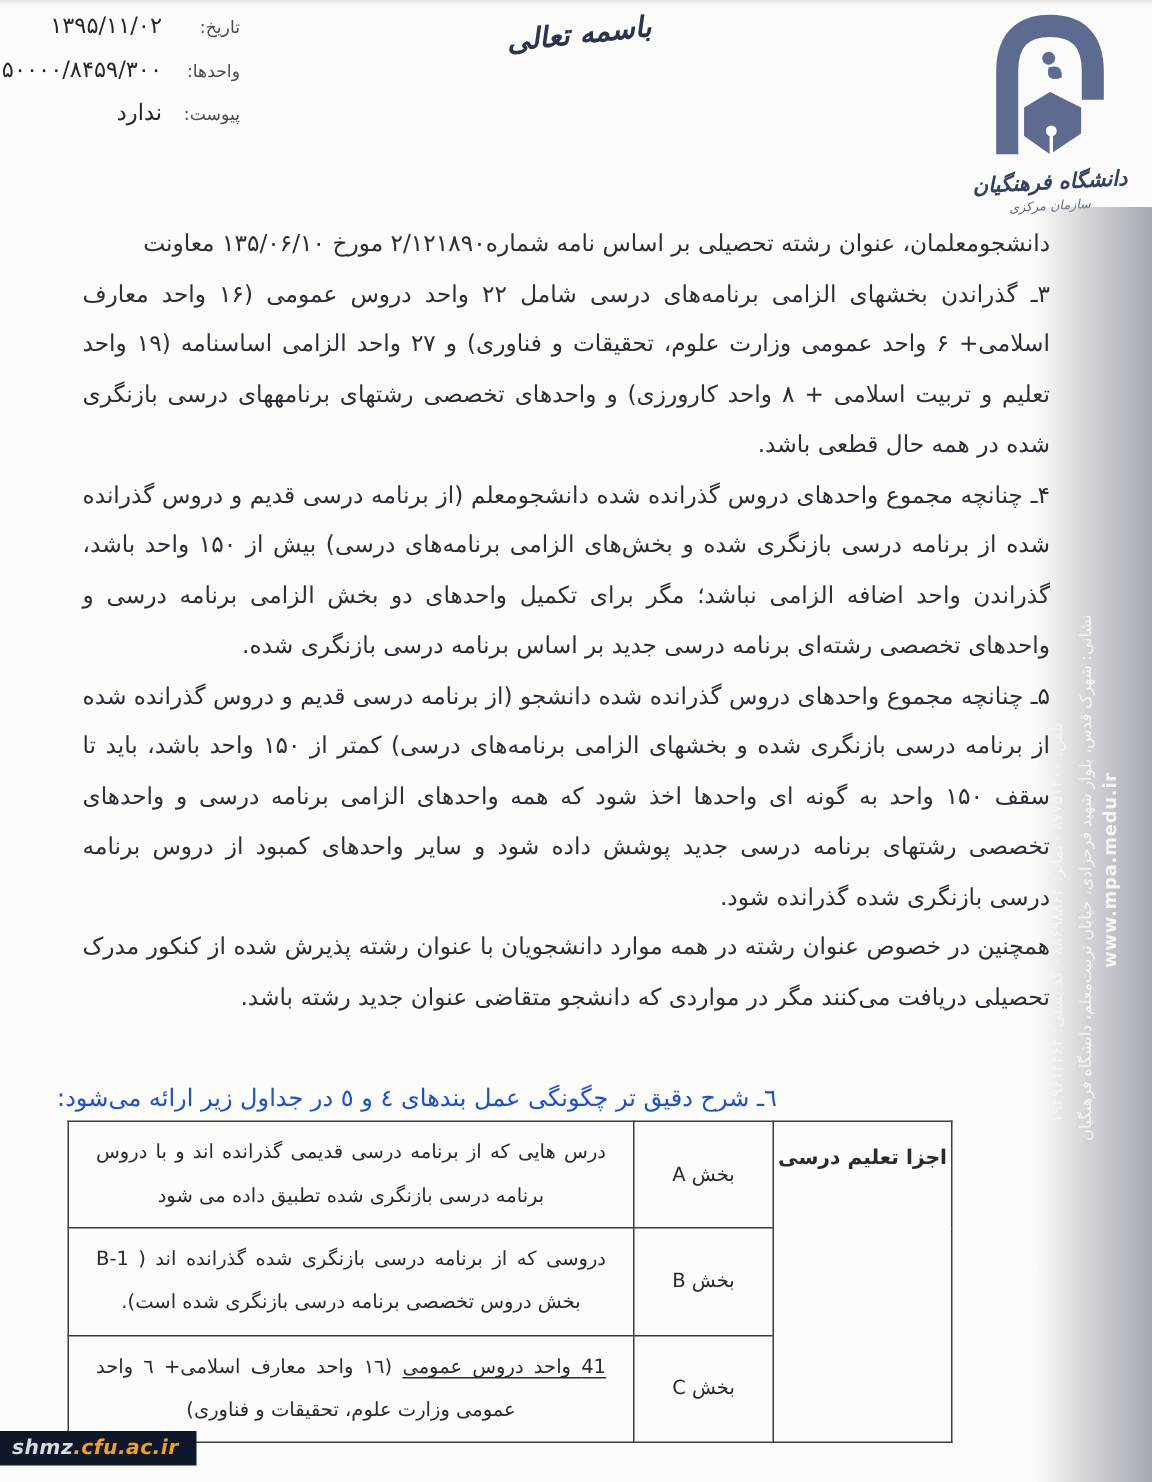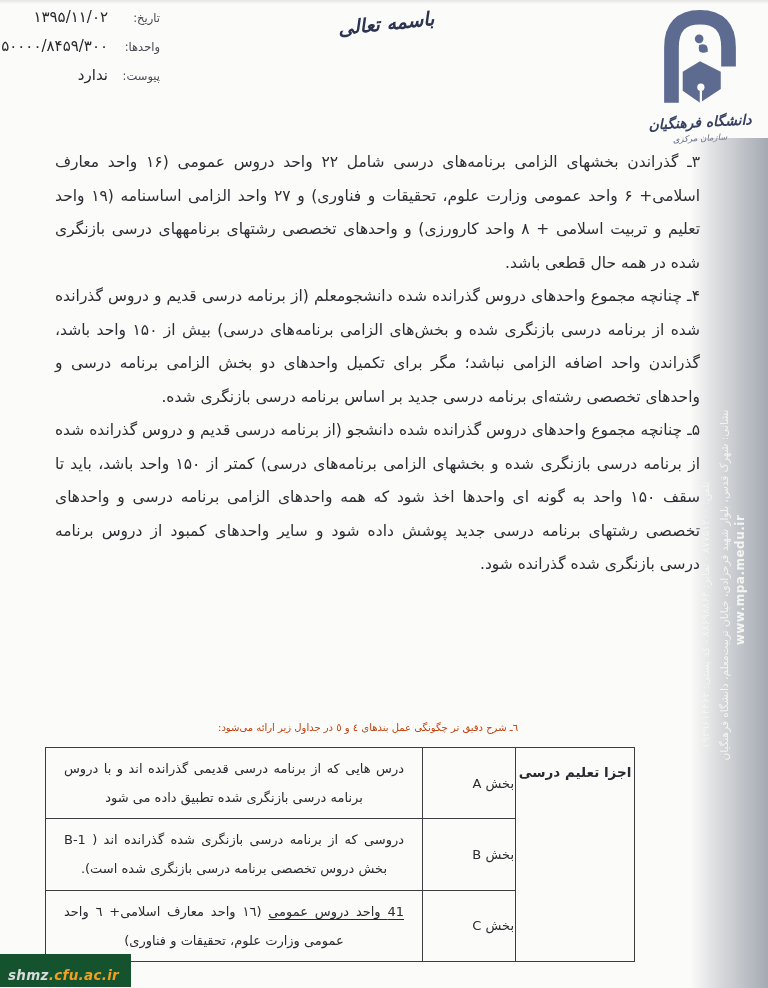--- a/index.html
+++ b/index.html
@@ -45,37 +45,37 @@
     position:absolute;top:146px;left:55px;width:645px;
     direction:rtl;text-align:justify;
     font-size:15.5px;line-height:33.5px;color:#2e2e35;
   }
   .body-text p{margin:0;}
   .p-center{text-align:center;}
   
   .item6{
     position:absolute;top:722px;right:250px;
     direction:rtl;white-space:nowrap;
-    font-size:10px;color:#c2410c;
+    font-size:16px;color:#1d4ed8;
   }
   
   .doc-table{
     position:absolute;top:747px;left:45px;width:590px;height:215px;
     border-collapse:collapse;direction:rtl;table-layout:fixed;
     font-size:13px;color:#2a2a30;
   }
   .doc-table td{border:1.4px solid #3d3d41;}
   .col-header{width:116px;vertical-align:top;text-align:center;font-weight:bold;padding-top:16px;font-size:13.5px;}
-  .col-section{width:90px;text-align:right;font-size:13px;}
+  .col-section{width:90px;text-align:center;font-size:13px;}
   .col-desc{padding:6px 18px;text-align:justify;text-align-last:center;line-height:29px;}
   .u{text-decoration:underline;text-underline-offset:3px;}
   
   .watermark{
     position:absolute;top:954px;left:0;
-    background:#14532d;padding:13px 12px 4px 8px;
+    background:#0f172a;padding:3px 12px 4px 8px;
     font-style:italic;font-weight:bold;font-size:13.5px;letter-spacing:.3px;
   }
   .wm-prefix{color:#d8dadd;}
   .wm-suffix{color:#f2a11f;}
   
   .scan-top{position:absolute;top:0;left:0;width:768px;height:4px;
     background:linear-gradient(to bottom, rgba(160,160,160,.25), rgba(160,160,160,0));}
 </style>
 </head>
 <body>
@@ -113,23 +113,25 @@
     <div class="org-name">دانشگاه فرهنگیان</div>
     <div class="org-sub">سازمان مرکزی</div>
   </div>
 
   <div class="scan-band"></div>
   <div class="vtext addr">نشانی: شهرک قدس، بلوار شهید فرحزادی، خیابان تربیت‌معلم، دانشگاه فرهنگیان</div>
   <div class="vtext phone">تلفن: ۸۷۷۵۱۲۰۰ - نمابر: ۸۸۶۹۸۸۶۴ - کد پستی: ۱۹۳۹۶۱۴۴۶۲</div>
   <div class="vtext site">www.mpa.medu.ir</div>
 
   <div class="body-text">
+    <p>دانشجومعلمان، عنوان رشته تحصیلی بر اساس نامه شماره۲/۱۲۱۸۹۰ مورخ ۱۳۵/۰۶/۱۰ معاونت</p>
     <p>۳ـ گذراندن بخشهای الزامی برنامه‌های درسی شامل ۲۲ واحد دروس عمومی (۱۶ واحد معارف اسلامی+ ۶ واحد عمومی وزارت علوم، تحقیقات و فناوری) و ۲۷ واحد الزامی اساسنامه (۱۹ واحد تعلیم و تربیت اسلامی + ۸ واحد کارورزی) و واحدهای تخصصی رشتهای برنامههای درسی بازنگری شده در همه حال قطعی باشد.</p>
     <p>۴ـ چنانچه مجموع واحدهای دروس گذرانده شده دانشجومعلم (از برنامه درسی قدیم و دروس گذرانده شده از برنامه درسی بازنگری شده و بخش‌های الزامی برنامه‌های درسی) بیش از ۱۵۰ واحد باشد، گذراندن واحد اضافه الزامی نباشد؛ مگر برای تکمیل واحدهای دو بخش الزامی برنامه درسی و واحدهای تخصصی رشته‌ای برنامه درسی جدید بر اساس برنامه درسی بازنگری شده.</p>
     <p>۵ـ چنانچه مجموع واحدهای دروس گذرانده شده دانشجو (از برنامه درسی قدیم و دروس گذرانده شده از برنامه درسی بازنگری شده و بخشهای الزامی برنامه‌های درسی) کمتر از ۱۵۰ واحد باشد، باید تا سقف ۱۵۰ واحد به گونه ای واحدها اخذ شود که همه واحدهای الزامی برنامه درسی و واحدهای تخصصی رشتهای برنامه درسی جدید پوشش داده شود و سایر واحدهای کمبود از دروس برنامه درسی بازنگری شده گذرانده شود.</p>
+    <p>همچنین در خصوص عنوان رشته در همه موارد دانشجویان با عنوان رشته پذیرش شده از کنکور مدرک تحصیلی دریافت می‌کنند مگر در مواردی که دانشجو متقاضی عنوان جدید رشته باشد.</p>
   </div>
 
   <div class="item6">٦ـ شرح دقیق تر چگونگی عمل بندهای ٤ و ٥ در جداول زیر ارائه می‌شود:</div>
 
   <table class="doc-table">
     <tbody>
         <tr>
       <td class="col-header" rowspan="3">اجزا تعلیم درسی</td>
       <td class="col-section">بخش A</td>
       <td class="col-desc">درس هایی که از برنامه درسی قدیمی گذرانده اند و با دروس برنامه درسی بازنگری شده تطبیق داده می شود</td>

